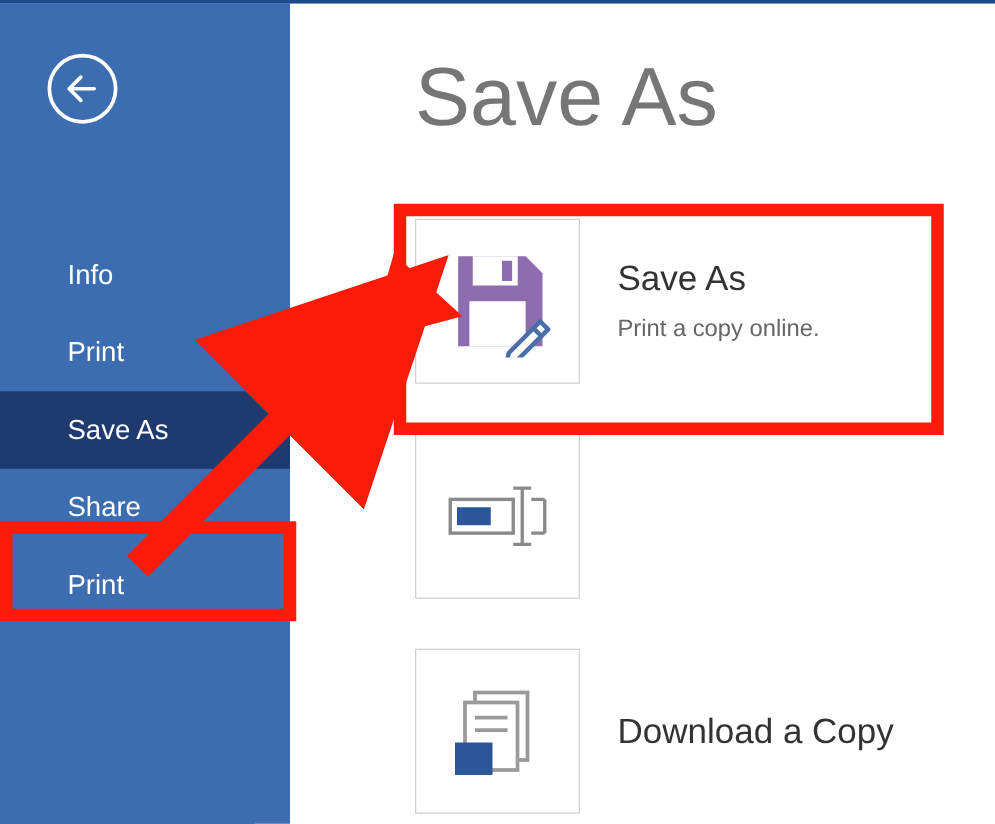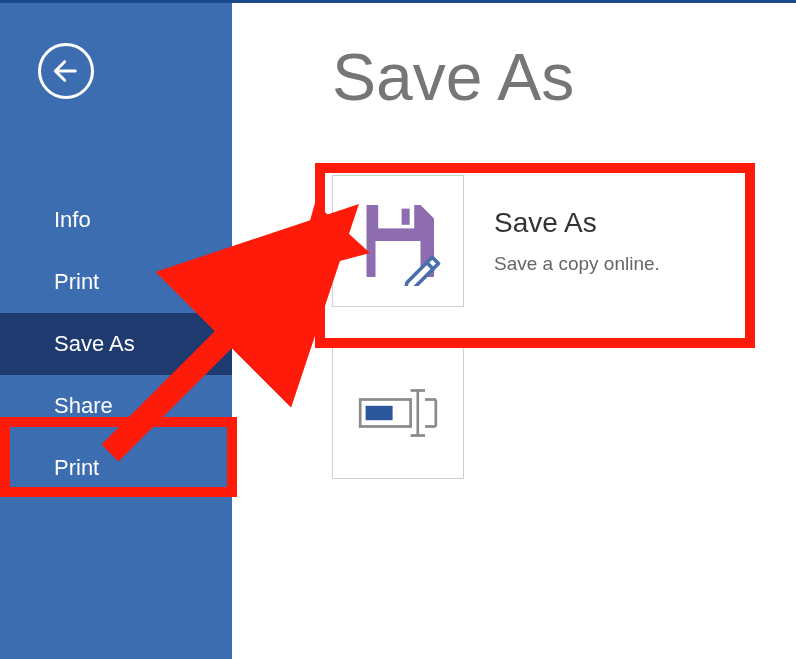--- a/index.html
+++ b/index.html
@@ -162,39 +162,53 @@
         <rect x="54" y="14" width="9" height="18" fill="#8e6cb0"></rect>
         <rect x="25" y="50" width="50" height="40" fill="#ffffff"></rect>
         <g stroke="#4a6ea9" stroke-width="4" fill="none" stroke-linecap="round" stroke-linejoin="round">
           <path d="M60 96 L88 68 L95 75 L67 103 L58 105 Z" fill="#ffffff"></path>
           <path d="M82 74 L89 81"></path>
         </g>
       </svg>
     </div>
     <div class="option-text">
       <div class="option-title">Save As</div>
-      <div class="option-desc">Save a copy online.</div>
+      <div class="option-desc">Print a copy online.</div>
     </div>
   </div>
 
   <div class="option-row">
     <div class="option-icon-box">
       <svg width="90" height="60" viewBox="0 0 100 60">
         <rect x="8" y="15" width="56" height="30" fill="none" stroke="#8a8a8a" stroke-width="3"></rect>
         <rect x="14" y="22" width="30" height="16" fill="#2b579a"></rect>
         <line x1="72" y1="5" x2="72" y2="55" stroke="#8a8a8a" stroke-width="3"></line>
         <path d="M64 5 Q72 5 72 5 Q72 5 80 5" fill="none" stroke="#8a8a8a" stroke-width="3"></path>
         <path d="M64 55 Q72 55 72 55 Q72 55 80 55" fill="none" stroke="#8a8a8a" stroke-width="3"></path>
         <line x1="80" y1="15" x2="92" y2="15" stroke="#8a8a8a" stroke-width="3"></line>
         <line x1="92" y1="15" x2="92" y2="45" stroke="#8a8a8a" stroke-width="3"></line>
         <line x1="80" y1="45" x2="92" y2="45" stroke="#8a8a8a" stroke-width="3"></line>
       </svg>
     </div>
   </div>
 
+  <div class="option-row">
+    <div class="option-icon-box">
+      <svg width="80" height="70" viewBox="0 0 80 70">
+        <rect x="22" y="4" width="42" height="54" fill="#ffffff" stroke="#9a9a9a" stroke-width="3"></rect>
+        <rect x="14" y="12" width="42" height="54" fill="#ffffff" stroke="#9a9a9a" stroke-width="3"></rect>
+        <line x1="22" y1="24" x2="48" y2="24" stroke="#9a9a9a" stroke-width="3"></line>
+        <line x1="22" y1="34" x2="48" y2="34" stroke="#9a9a9a" stroke-width="3"></line>
+        <rect x="6" y="44" width="30" height="26" fill="#2b579a"></rect>
+      </svg>
+    </div>
+    <div class="option-text">
+      <div class="option-title">Download a Copy</div>
+    </div>
+  </div>
 </div>
 
 <div class="highlight-box highlight-sidebar"></div>
 <div class="highlight-box highlight-main"></div>
 
 <svg class="arrow-svg" style="left:90px; top:180px;" width="280" height="290" viewBox="0 0 280 290">
   <defs>
     <marker id="ahead" markerWidth="8" markerHeight="8" refX="6" refY="4" orient="auto">
       <polygon points="0,0 8,4 0,8" fill="#ff1b0a"></polygon>
     </marker>

